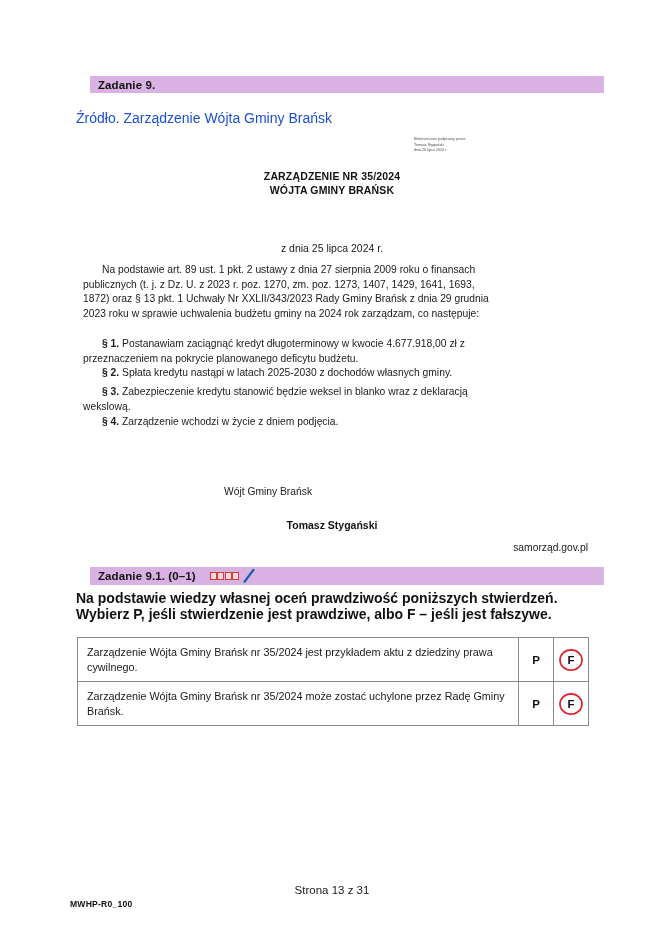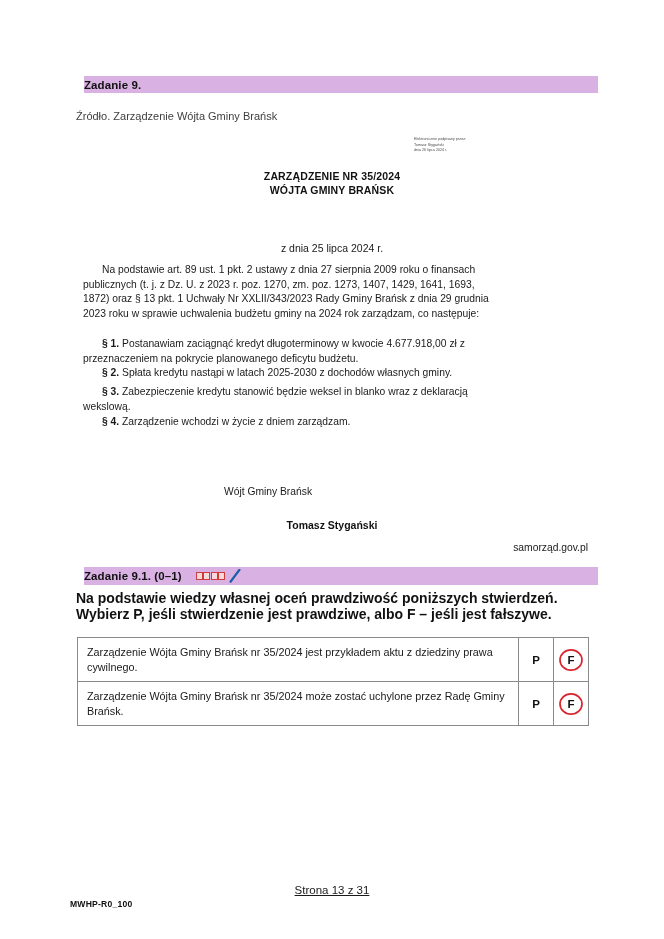--- a/index.html
+++ b/index.html
@@ -17,27 +17,27 @@
   }
   .page {
     position: absolute;
     inset: 0;
     background: #ffffff;
   }
 
   
   .banner {
     position: absolute;
-    left: 84px;
+    left: 90px;
     width: 514px;
     background: #d9b2e3;
     box-sizing: border-box;
     display: flex;
     align-items: center;
-    padding-left: 0;
+    padding-left: 8px;
   }
   #banner-9  { top: 76px;  height: 17px; }
   #banner-91 { top: 567px; height: 18px; }
   .banner-label {
     font-size: 11.5px;
     font-weight: bold;
     letter-spacing: 0.1px;
     color: #111;
     white-space: nowrap;
   }
@@ -64,22 +64,22 @@
     height: 14px;
     margin-left: 1px;
   }
   .pen-stroke svg { display: block; }
 
   
   #source-line {
     position: absolute;
     left: 76px;
     top: 110px;
-    font-size: 11px;
-    color: #404040;
+    font-size: 14px;
+    color: #1d4ed8;
   }
 
   
   #esignature {
     position: absolute;
     left: 414px;
     top: 137px;
     font-size: 3.6px;
     line-height: 1.55;
     color: #4a4a4a;
@@ -221,21 +221,20 @@
 
   
   #page-number {
     position: absolute;
     left: 0;
     width: 664px;
     text-align: center;
     top: 884px;
     font-size: 11.5px;
     color: #1a1a1a;
-    text-decoration: underline;
   }
   #exam-code {
     position: absolute;
     left: 70px;
     top: 899px;
     font-size: 8.6px;
     font-weight: bold;
     letter-spacing: 0.2px;
     color: #111;
   }
@@ -262,21 +261,21 @@
   <div id="doc-date">z dnia 25 lipca 2024 r.</div>
 
   <div class="doc-body" id="doc-preamble">Na podstawie art. 89 ust. 1 pkt. 2 ustawy z dnia 27 sierpnia 2009 roku o finansach publicznych (t. j. z Dz. U. z 2023 r. poz. 1270, zm. poz. 1273, 1407, 1429, 1641, 1693, 1872) oraz § 13 pkt. 1 Uchwały Nr XXLII/343/2023 Rady Gminy Brańsk z dnia 29 grudnia 2023 roku w sprawie uchwalenia budżetu gminy na 2024 rok zarządzam, co następuje:</div>
 
   <div class="doc-body" id="para-1"><span class="para-mark">§ 1.</span><span> Postanawiam zaciągnąć kredyt długoterminowy w kwocie 4.677.918,00 zł z przeznaczeniem na pokrycie planowanego deficytu budżetu.</span></div>
 
   <div class="doc-body" id="para-2"><span class="para-mark">§ 2.</span><span> Spłata kredytu nastąpi w latach 2025-2030 z dochodów własnych gminy.</span></div>
 
   <div class="doc-body" id="para-3"><span class="para-mark">§ 3.</span><span> Zabezpieczenie kredytu stanowić będzie weksel in blanko wraz z deklaracją wekslową.</span></div>
 
-  <div class="doc-body" id="para-4"><span class="para-mark">§ 4.</span><span> Zarządzenie wchodzi w życie z dniem zarządzam.</span></div>
+  <div class="doc-body" id="para-4"><span class="para-mark">§ 4.</span><span> Zarządzenie wchodzi w życie z dniem podjęcia.</span></div>
 
   <div id="signer-role">Wójt Gminy Brańsk</div>
   <div id="signer-name">Tomasz Stygański</div>
   <div id="doc-source">samorząd.gov.pl</div>
 
   <div class="banner" id="banner-91">
     <span class="banner-label">Zadanie 9.1. (0–1)</span>
     <span class="score-widget">
       <span class="score-boxes">
         <span class="score-box"></span>

